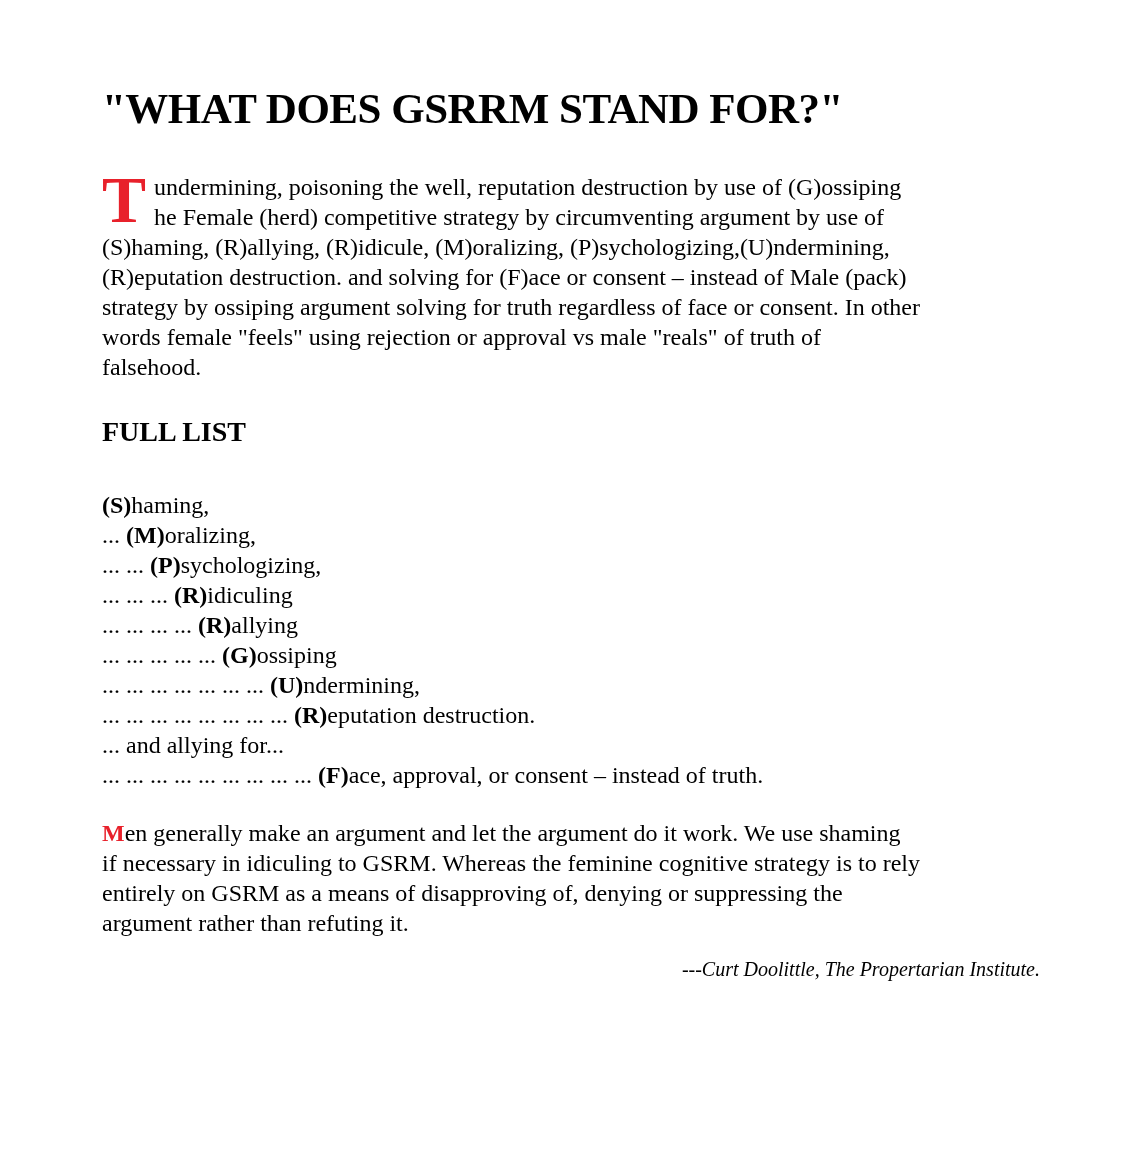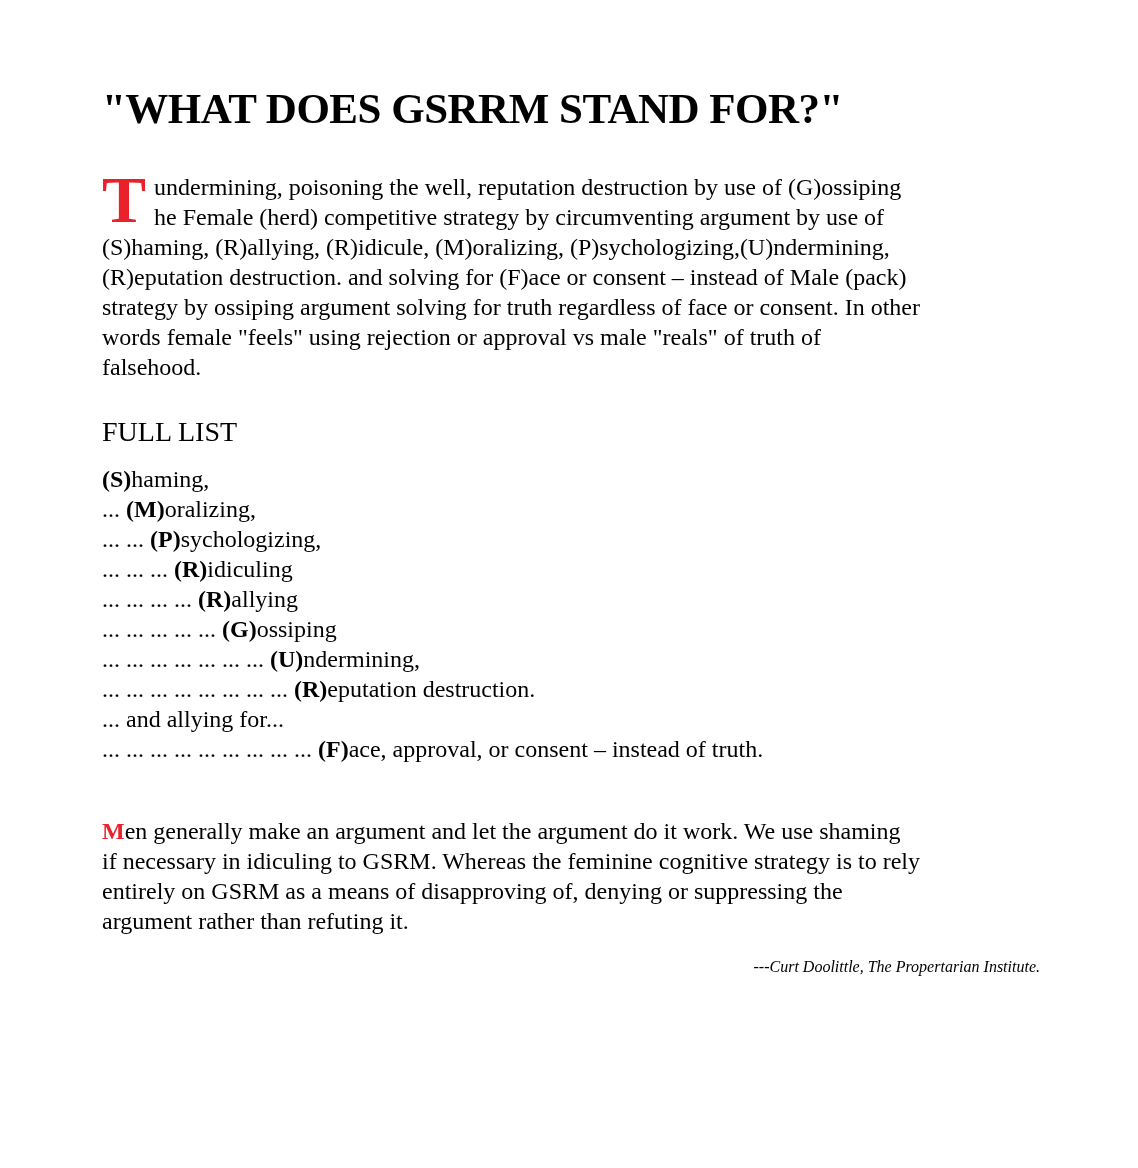--- a/index.html
+++ b/index.html
@@ -38,29 +38,29 @@
     font-weight: bold;
     font-size: 66px;
     line-height: 48px;
     margin: 4px 8px 0 0;
   }
   .intro { margin-bottom: 34px; }
   .intro::after { content: ""; display: block; clear: both; }
   .list-heading {
     font-size: 28px;
     line-height: 32px;
-    font-weight: normal;
-    margin: 0 0 16px 0;
+    font-weight: bold;
+    margin: 0 0 42px 0;
   }
-  .full-list { margin-bottom: 52px; }
+  .full-list { margin-bottom: 28px; }
   .closing { margin-bottom: 16px; }
   .b { font-weight: bold; }
   .r { color: #e8212b; }
   .attribution {
-    font-size: 16px;
+    font-size: 20px;
     line-height: 30px;
     font-style: italic;
     text-align: right;
     white-space: nowrap;
   }
 </style>
 </head>
 <body>
 
 <div class="doc">

